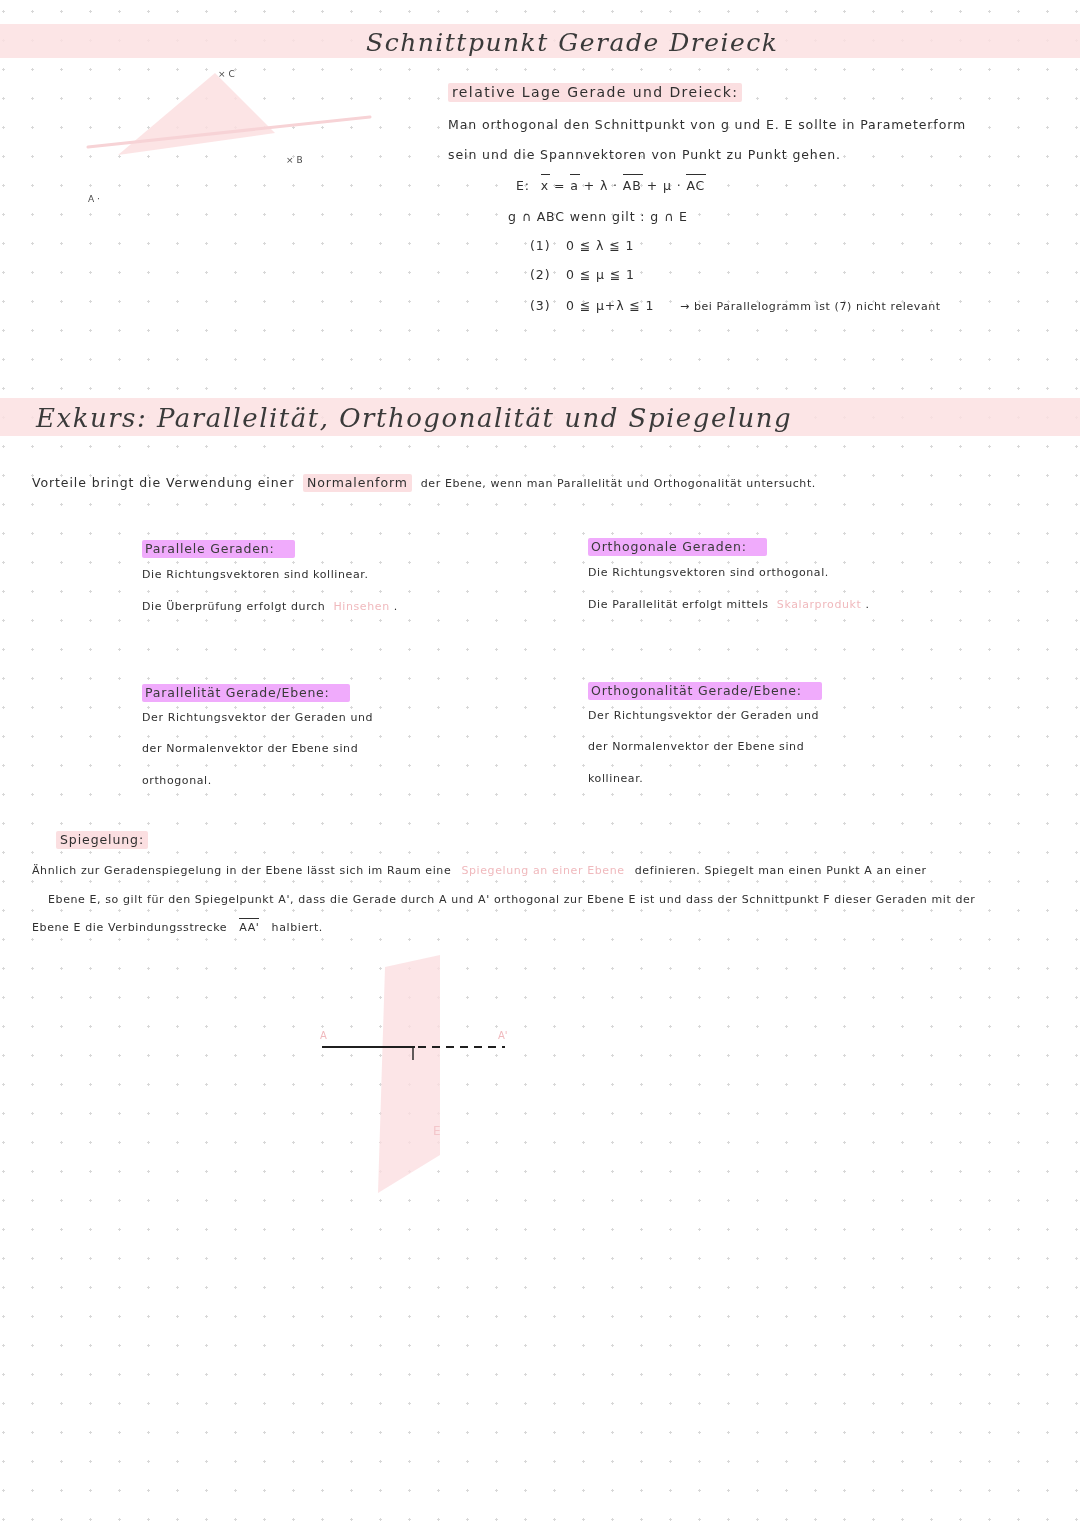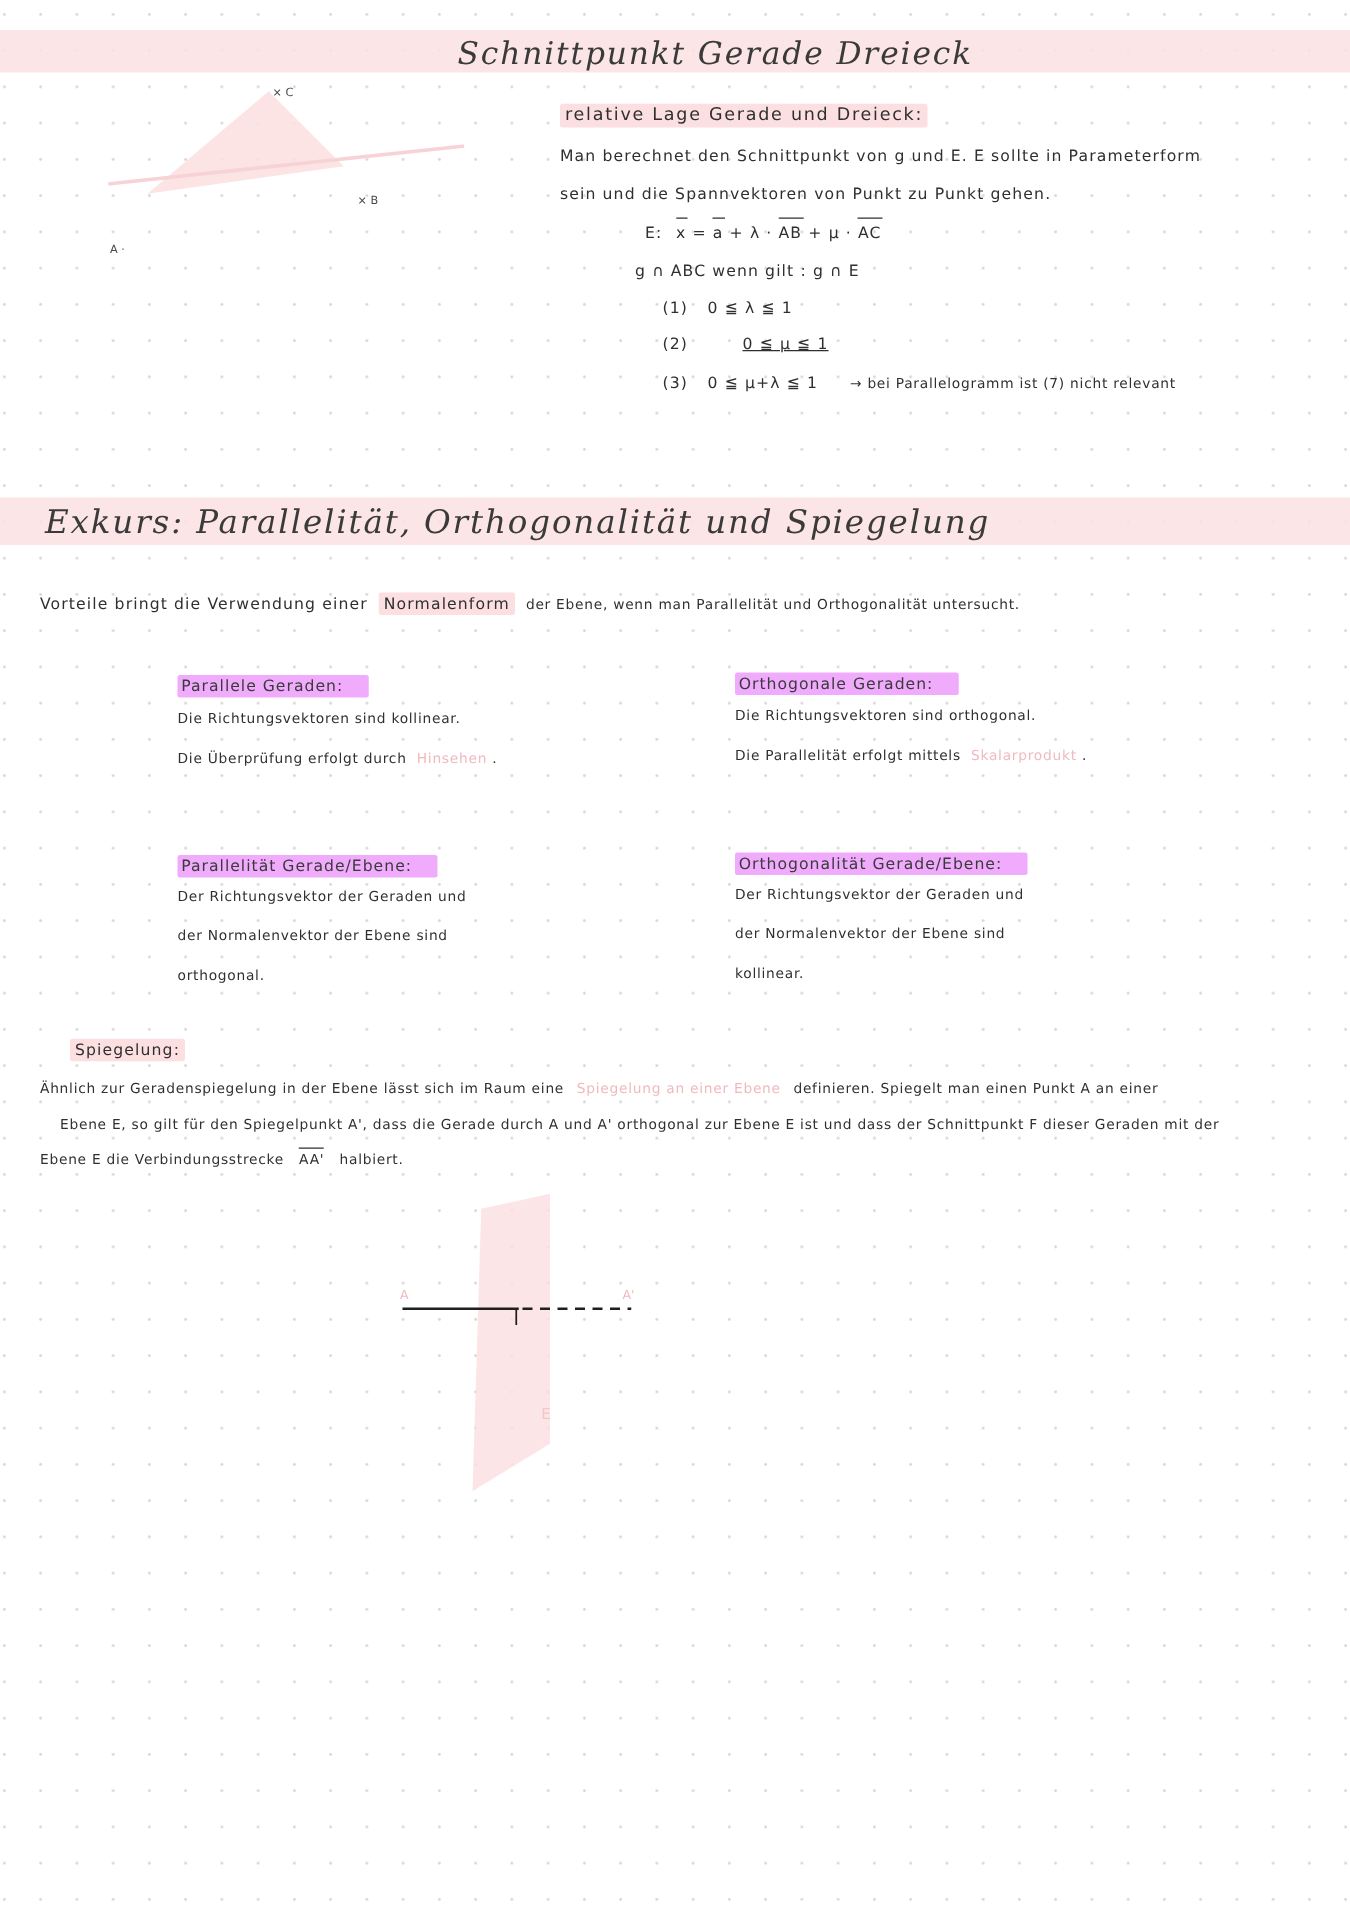--- a/index.html
+++ b/index.html
@@ -141,38 +141,38 @@
     <line x1="18" y1="92" x2="300" y2="62" stroke="#f7d3d6" stroke-width="3" stroke-linecap="round"></line>
     <text x="148" y="22" font-family="DejaVu Sans" font-size="9" fill="#4a4a4a">× C</text>
     <text x="216" y="108" font-family="DejaVu Sans" font-size="9" fill="#4a4a4a">× B</text>
     <text x="18" y="147" font-family="DejaVu Sans" font-size="9" fill="#4a4a4a">A ·</text>
   </svg>
 
   <div class="hw lg" style="left:448px; top:84px;">
     <span class="pinkmark">relative Lage Gerade und Dreieck:</span>
   </div>
 
-  <div class="hw md" style="left:448px; top:117px;">Man  berechnet  den  Schnittpunkt  von  g  und  E. E  sollte  in  Parameterform</div>
+  <div class="hw md" style="left:448px; top:117px;">Man  orthogonal  den  Schnittpunkt  von  g  und  E. E  sollte  in  Parameterform</div>
   <div class="hw md" style="left:448px; top:147px;">sein  und  die  Spannvektoren  von  Punkt  zu  Punkt  gehen.</div>
 
   <div class="hw md" style="left:516px; top:178px;">
     <span>E:</span>
     <span style="margin-left:6px;">
       <span class="vec">x</span> = <span class="vec">a</span> + λ ·
       <span class="vec">AB</span> + μ · <span class="vec">AC</span>
     </span>
   </div>
 
   <div class="hw md" style="left:508px; top:209px;">g ∩ ABC  wenn  gilt :  g ∩ E</div>
 
   <div class="hw md" style="left:530px; top:238px;">(1)</div>
   <div class="hw md" style="left:566px; top:238px;">0 ≦ λ ≦ 1</div>
 
   <div class="hw md" style="left:530px; top:267px;">(2)</div>
-  <div class="hw md" style="left:594px; top:267px;text-decoration:underline;">0 ≦ μ ≦ 1</div>
+  <div class="hw md" style="left:566px; top:267px;">0 ≦ μ ≦ 1</div>
 
   <div class="hw md" style="left:530px; top:298px;">(3)</div>
   <div class="hw md" style="left:566px; top:298px;">0 ≦ μ+λ ≦ 1</div>
   <div class="hw sm" style="left:680px; top:300px;">→ bei  Parallelogramm  ist  (7)  nicht  relevant</div>
 
   <div class="title-script" id="exkurs-title">Exkurs: Parallelität, Orthogonalität und Spiegelung</div>
 
   <div class="hw md" style="left:32px; top:475px;">
     <span>Vorteile  bringt  die  Verwendung  einer</span>
     <span class="pinkmark" style="margin:0 4px;">Normalenform</span>

